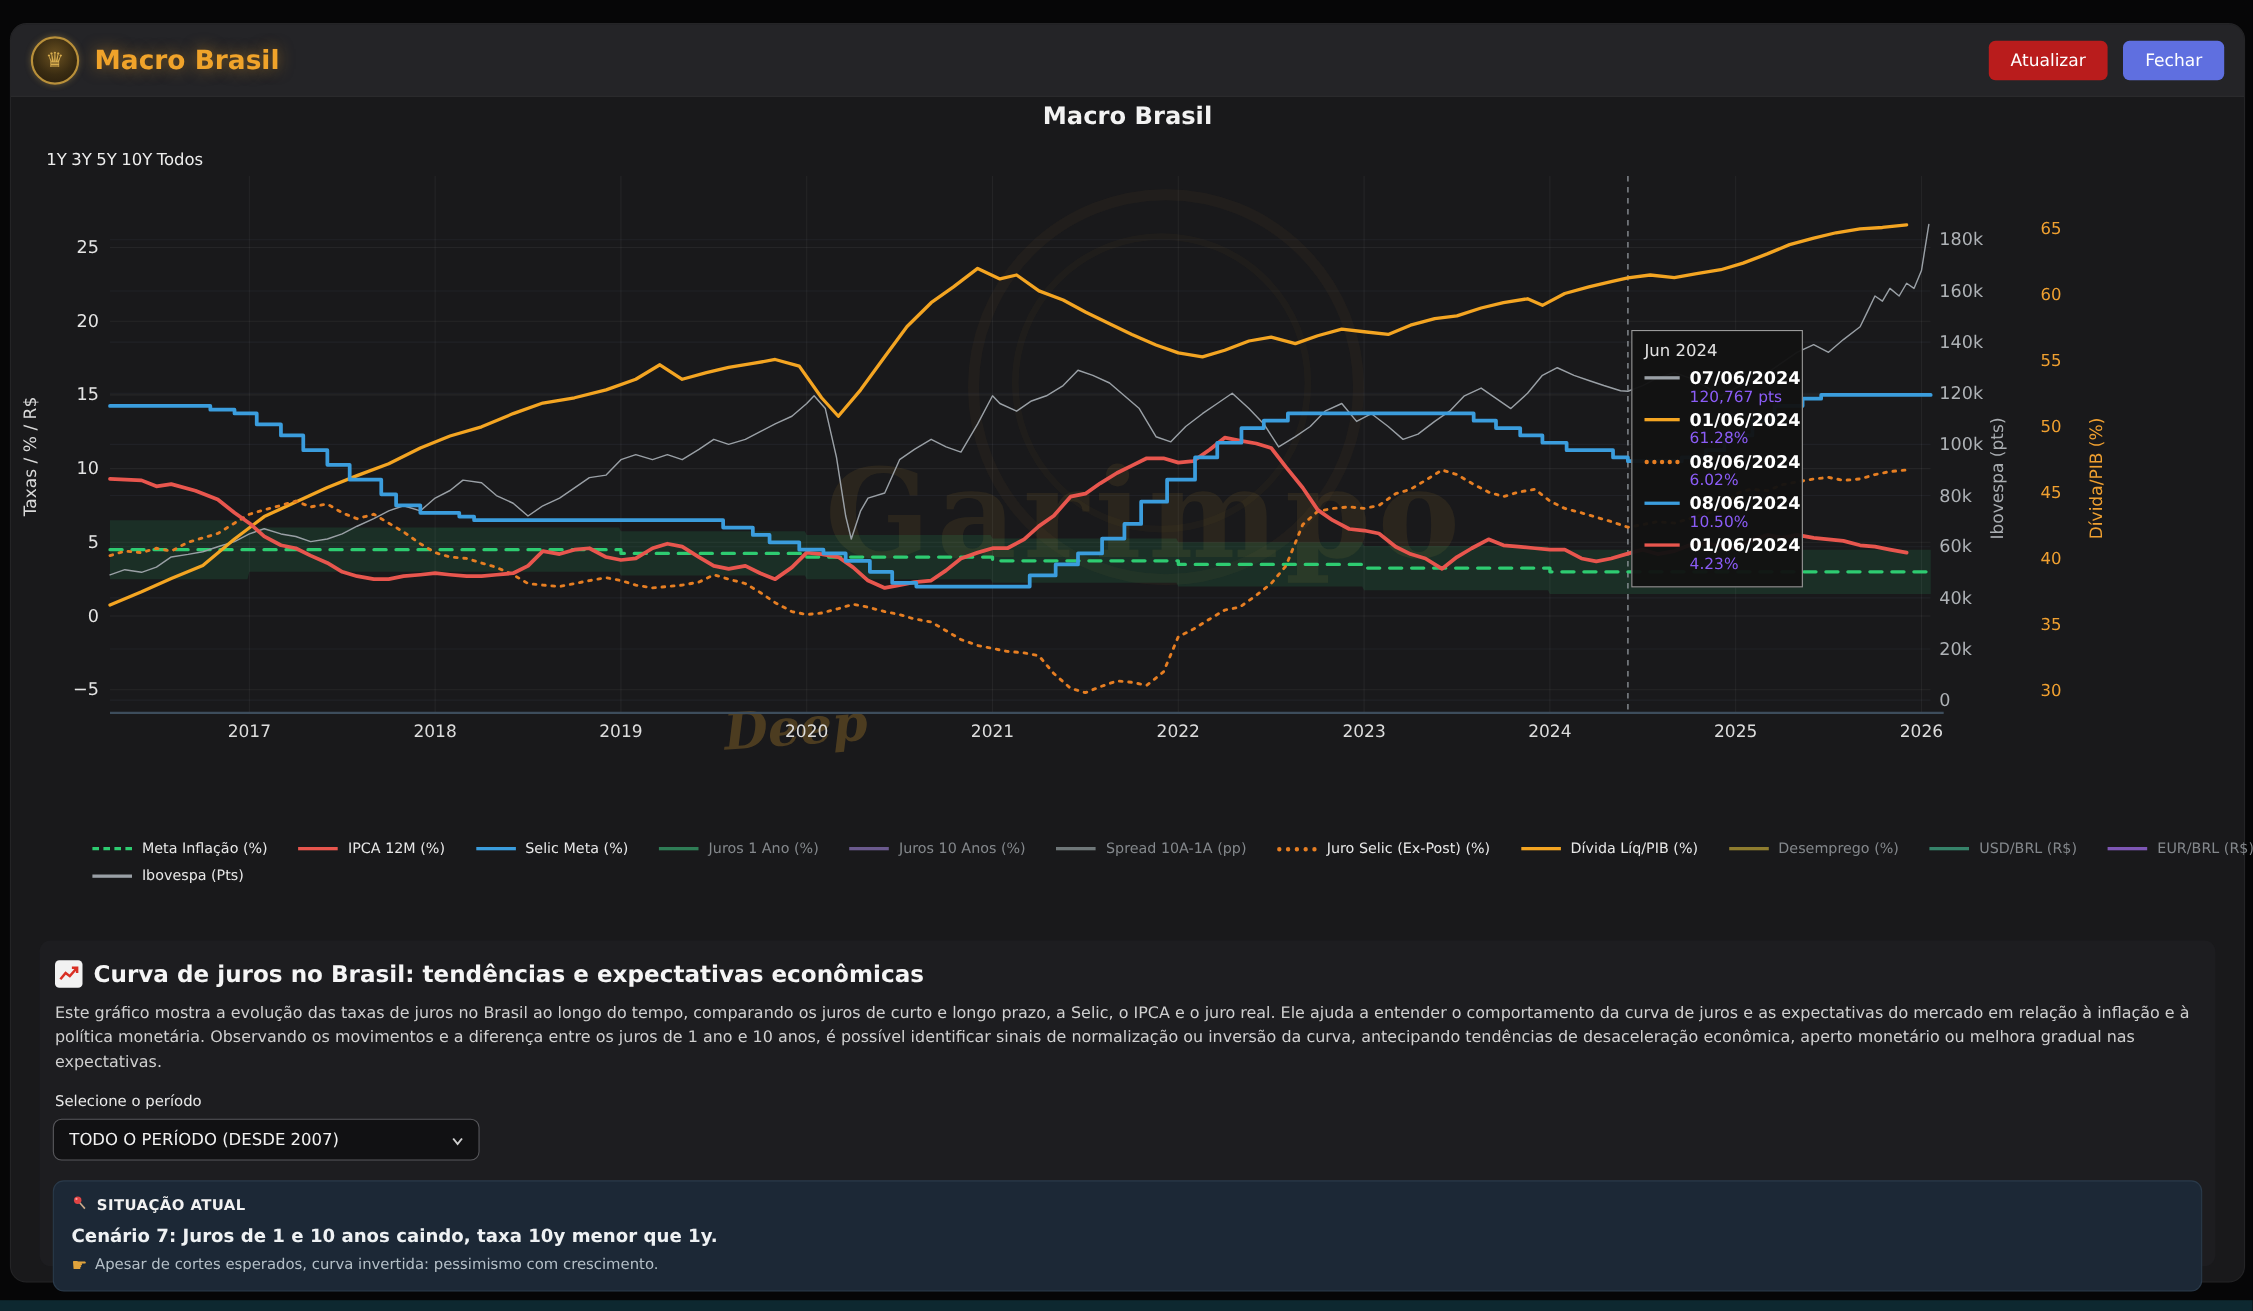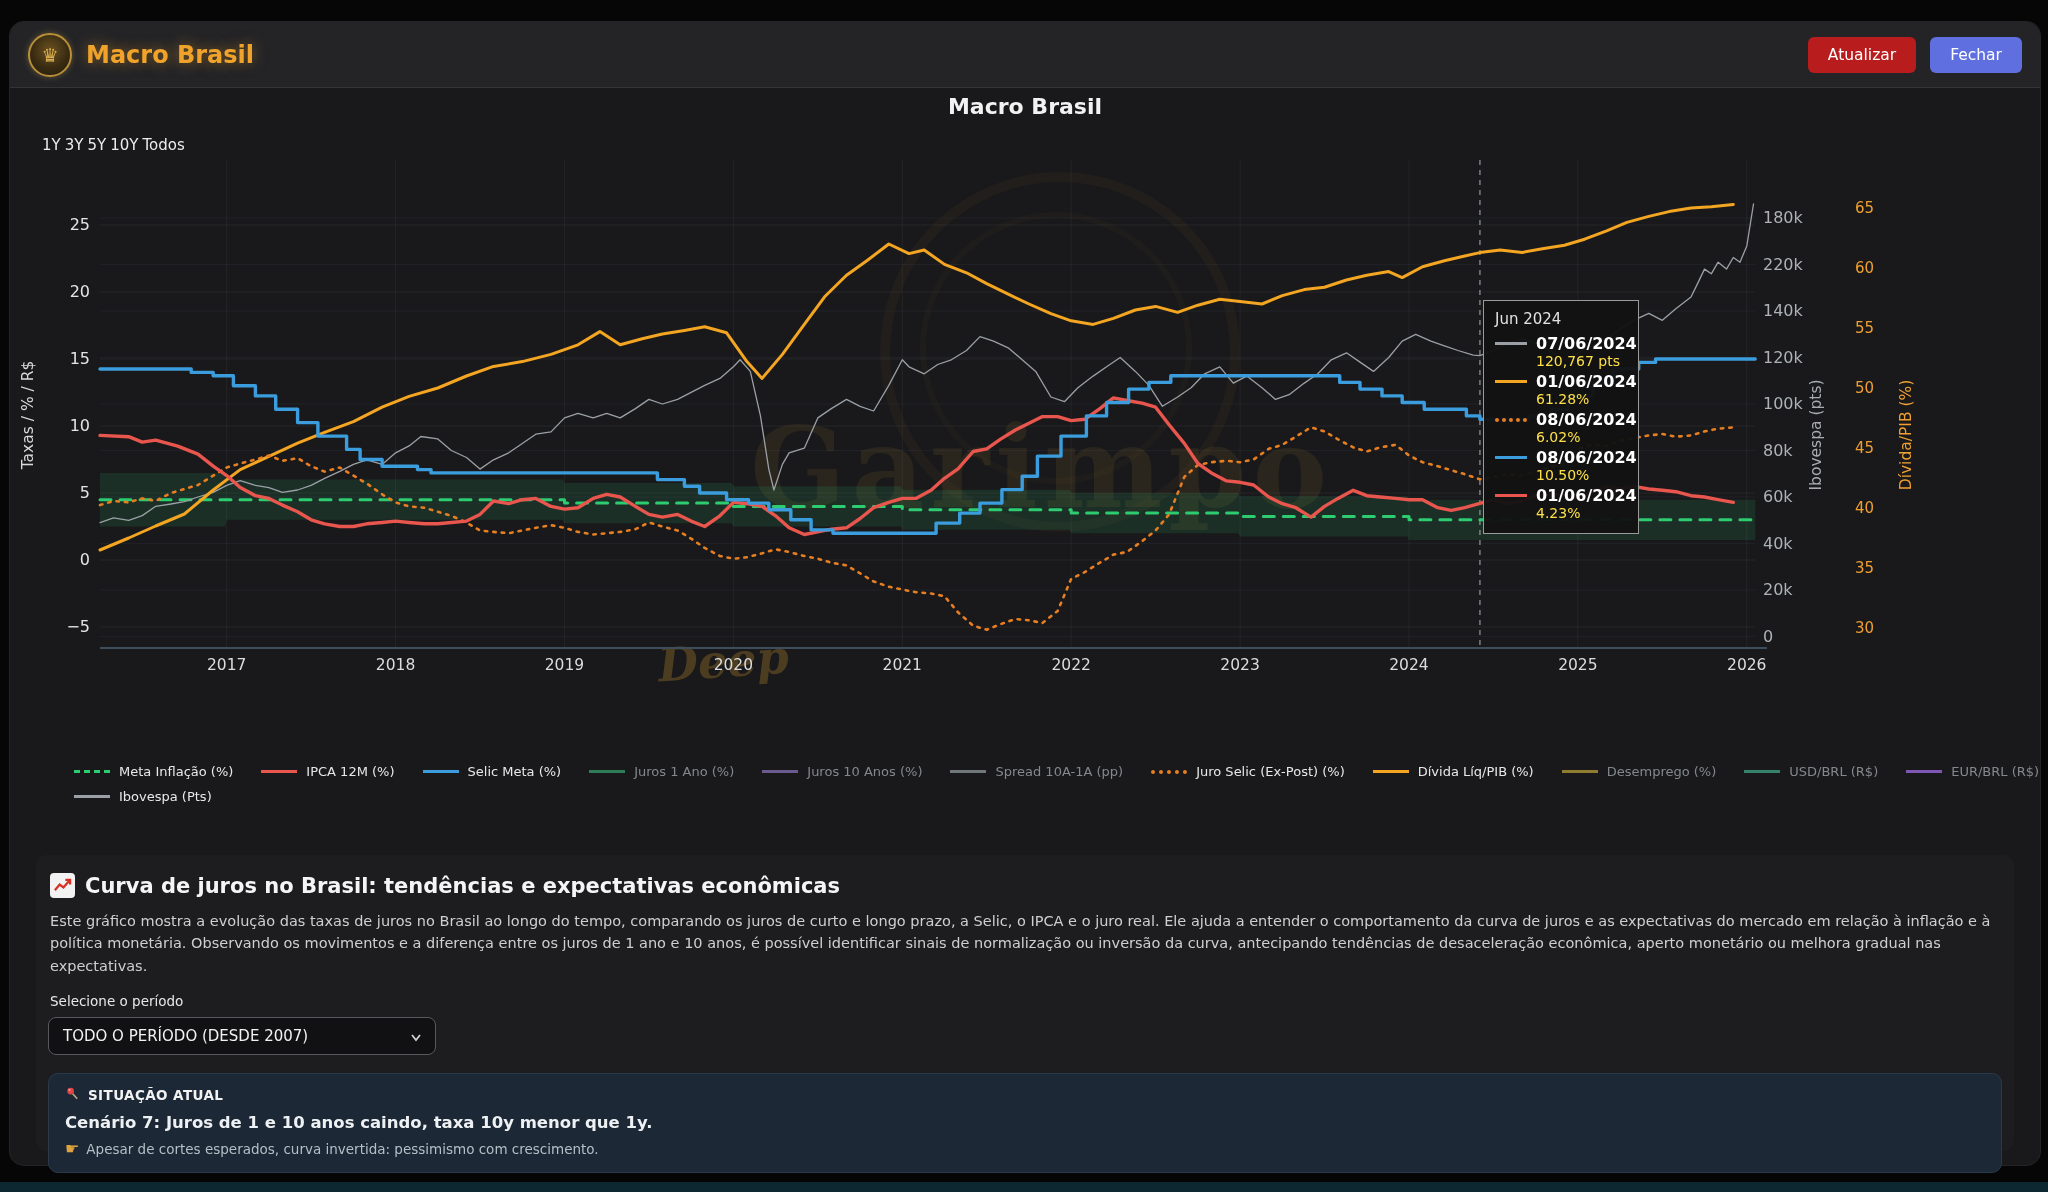--- a/index.html
+++ b/index.html
@@ -32,38 +32,38 @@
   .tick.x{transform:translateX(-50%);color:#dcdcdc;font-size:15.5px;}
 
   
   .wm{position:absolute;pointer-events:none;}
   .wm-badge{left:870px;top:150px;width:340px;height:340px;border:10px solid rgba(195,145,50,.05);border-radius:50%;}
   .wm-badge2{left:910px;top:190px;width:260px;height:260px;border:6px solid rgba(195,145,50,.045);border-radius:50%;}
   .wm-text{left:740px;top:380px;font-family:"DejaVu Serif","Liberation Serif",serif;font-weight:bold;font-size:112px;letter-spacing:6px;color:rgba(200,150,50,.10);}
   .wm-deep{left:648px;top:612px;font-family:"DejaVu Serif","Liberation Serif",serif;font-style:italic;font-weight:bold;font-size:46px;color:rgba(195,142,45,.30);transform:rotate(-4deg);}
 
   
-  .legend{position:absolute;left:64px;top:742px;width:1560px;}
+  .legend{position:absolute;left:74px;top:742px;width:1560px;}
   .lg-row{display:flex;align-items:center;gap:28px;margin-bottom:10px;flex-wrap:nowrap;}
   .lg-item{display:flex;align-items:center;gap:9px;cursor:pointer;white-space:nowrap;}
   .lg-sw{width:36px;border-top:3.5px solid;display:inline-block;}
   .lg-sw.dashed{border-top-style:dashed;}
   .lg-sw.dotted{border-top-style:dotted;border-top-width:4px;}
   .lg-label{font-size:13px;color:#e8e8e8;}
   .lg-item.muted .lg-label{color:#84888c;}
 
   
   .tooltip{position:absolute;left:1473px;top:278px;width:156px;background:rgba(18,18,18,.96);border:1px solid #9a9a9a;padding:9px 11px;box-sizing:border-box;}
   .tt-title{font-size:15px;color:#e2e2e2;margin-bottom:6px;}
   .tt-row{margin-bottom:3px;}
   .tt-l1{display:flex;align-items:center;gap:9px;}
   .tt-sw{width:32px;border-top:3px solid;display:inline-block;flex:none;}
   .tt-sw.dotted{border-top-style:dotted;border-top-width:4px;}
   .tt-date{font-size:16px;font-weight:bold;color:#fff;}
-  .tt-val{font-size:14px;color:#fde047;margin-left:41px;}
+  .tt-val{font-size:14px;color:#8b5cf6;margin-left:41px;}
 
   
   .panel{position:absolute;left:26px;top:833px;width:1978px;height:296px;background:#1d1d20;border-radius:10px;box-sizing:border-box;padding:16px 12px 0 12px;}
   .p-head{display:flex;align-items:center;gap:10px;margin:2px 0 12px 2px;}
   .p-head .chart-emoji{width:25px;height:25px;background:#f2f2f2;border-radius:4px;display:flex;align-items:center;justify-content:center;flex:none;}
   .p-title{font-size:21px;font-weight:bold;color:#f5f5f5;}
   .p-desc{font-size:14.5px;line-height:1.55;color:#cfcfcf;margin:0 2px 16px 2px;max-width:1950px;}
   .p-label{font-size:13.5px;color:#e8e8e8;margin:0 0 8px 2px;}
   .select{position:relative;width:388px;height:38px;background:#111113;border:1px solid #58585c;border-radius:8px;display:flex;align-items:center;padding:0 14px;box-sizing:border-box;font-size:15px;color:#f2f2f2;cursor:pointer;margin-bottom:18px;}
   .select .chev{position:absolute;right:12px;top:12px;}
@@ -159,21 +159,21 @@
         <div class="tick l" style="left: 28px; top: 528px;">0</div>
         <div class="tick l" style="left: 28px; top: 595px;">−5</div>
         <div class="tick i" style="left: 1753px; top: 604.5px;">0</div>
         <div class="tick i" style="left: 1753px; top: 558px;">20k</div>
         <div class="tick i" style="left: 1753px; top: 511.5px;">40k</div>
         <div class="tick i" style="left: 1753px; top: 465px; text-align: right;">60k</div>
         <div class="tick i" style="left: 1753px; top: 418.5px;">80k</div>
         <div class="tick i" style="left: 1753px; top: 372px;">100k</div>
         <div class="tick i" style="left: 1753px; top: 325.5px;">120k</div>
         <div class="tick i" style="left: 1753px; top: 279px;">140k</div>
-        <div class="tick i" style="left: 1753px; top: 232.5px;">220k</div>
+        <div class="tick i" style="left: 1753px; top: 232.5px;">160k</div>
         <div class="tick i" style="left: 1753px; top: 186px;">180k</div>
         <div class="tick d" style="left: 1845px; top: 597px;">30</div>
         <div class="tick d" style="left: 1845px; top: 537px;">35</div>
         <div class="tick d" style="left: 1845px; top: 477px;">40</div>
         <div class="tick d" style="left: 1845px; top: 417px;">45</div>
         <div class="tick d" style="left: 1845px; top: 357px;">50</div>
         <div class="tick d" style="left: 1845px; top: 297px;">55</div>
         <div class="tick d" style="left: 1845px; top: 237px;">60</div>
         <div class="tick d" style="left: 1845px; top: 177px;">65</div>
         <div class="tick x" style="left: 216.675px; top: 634px;">2017</div>

